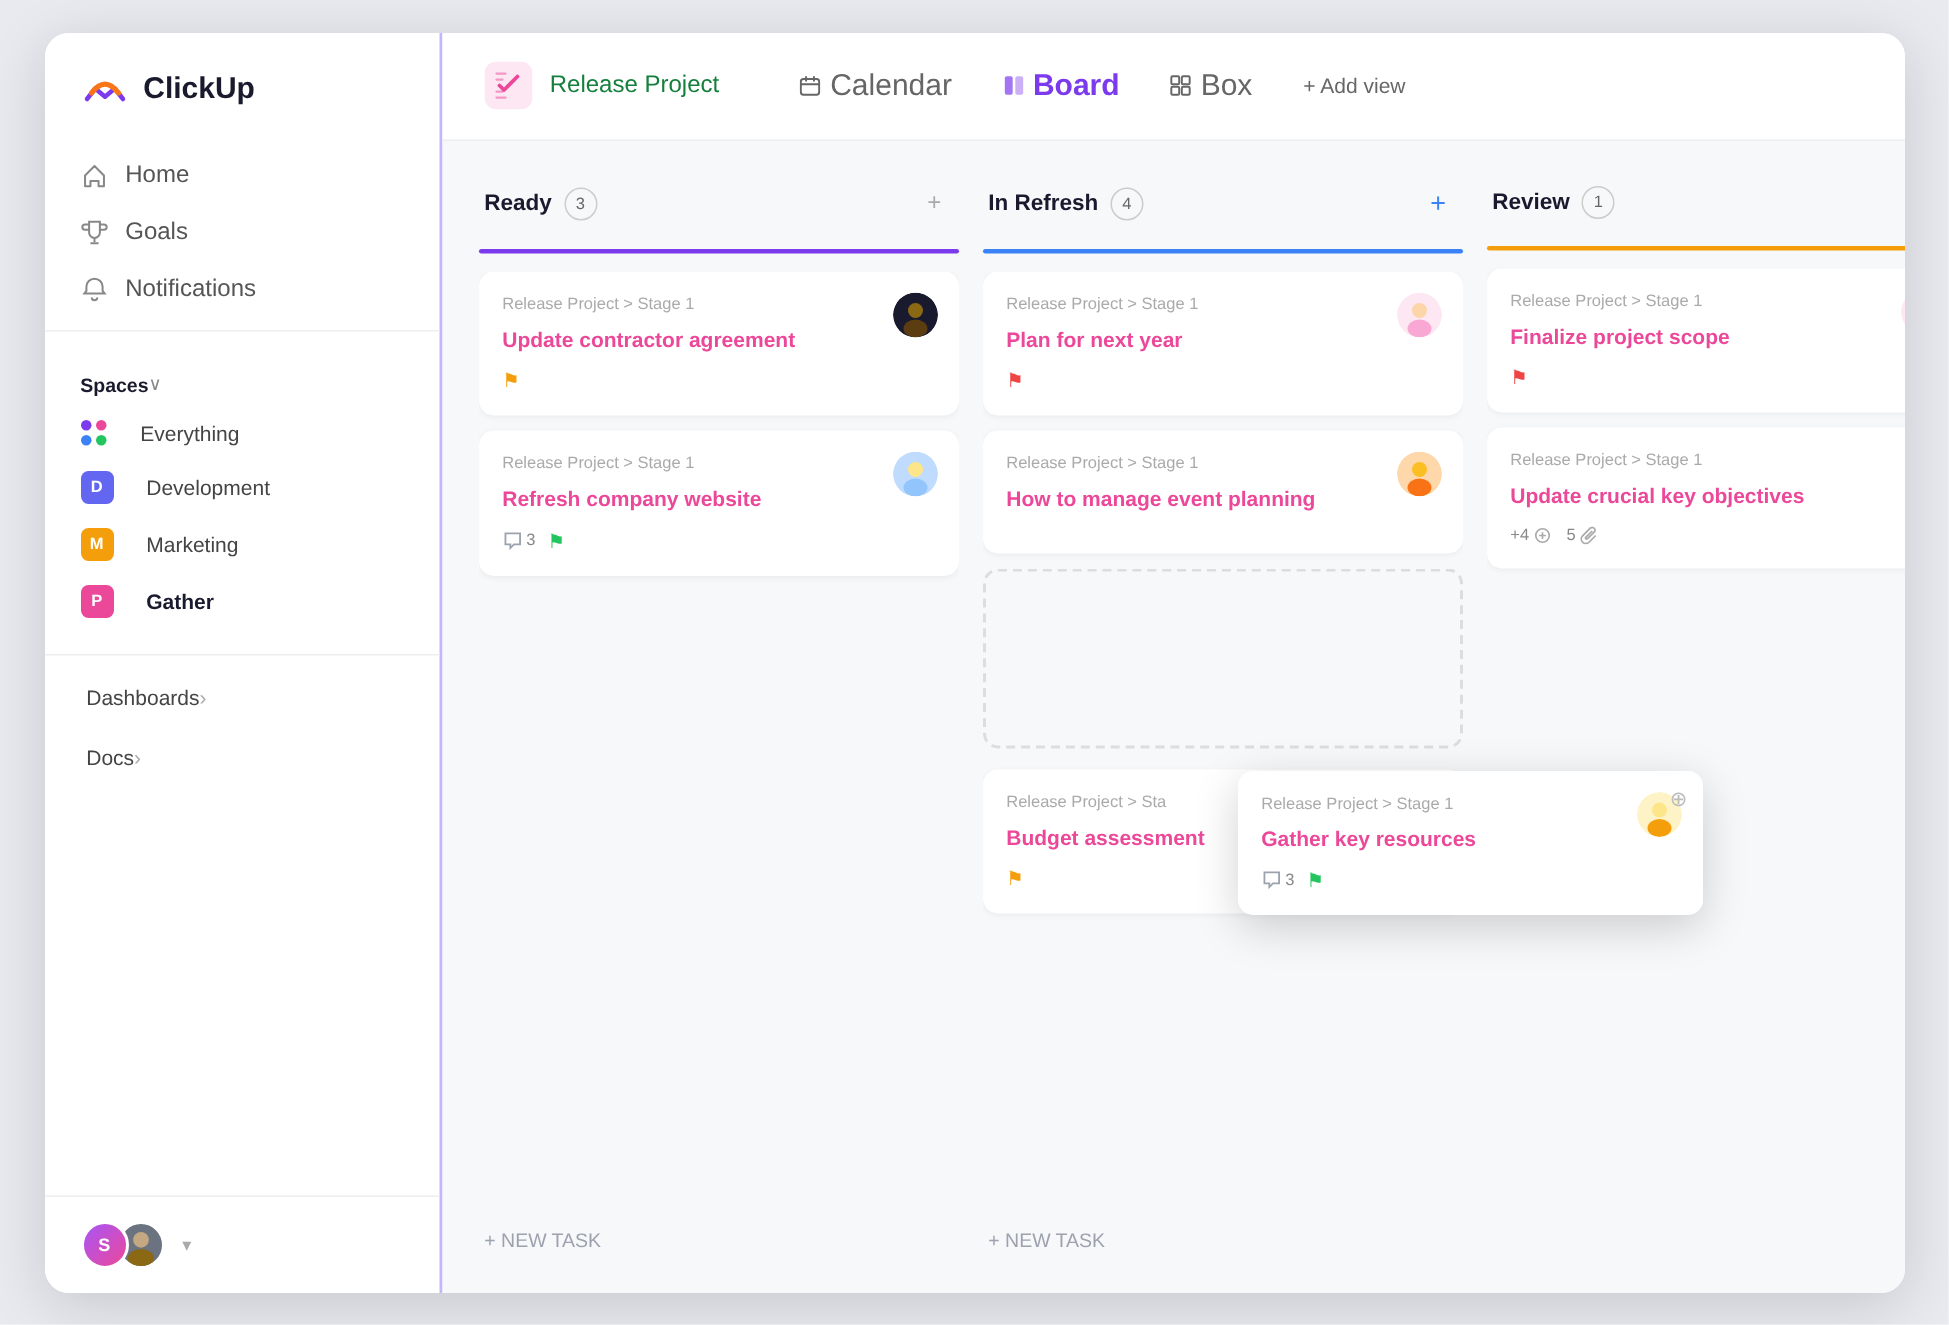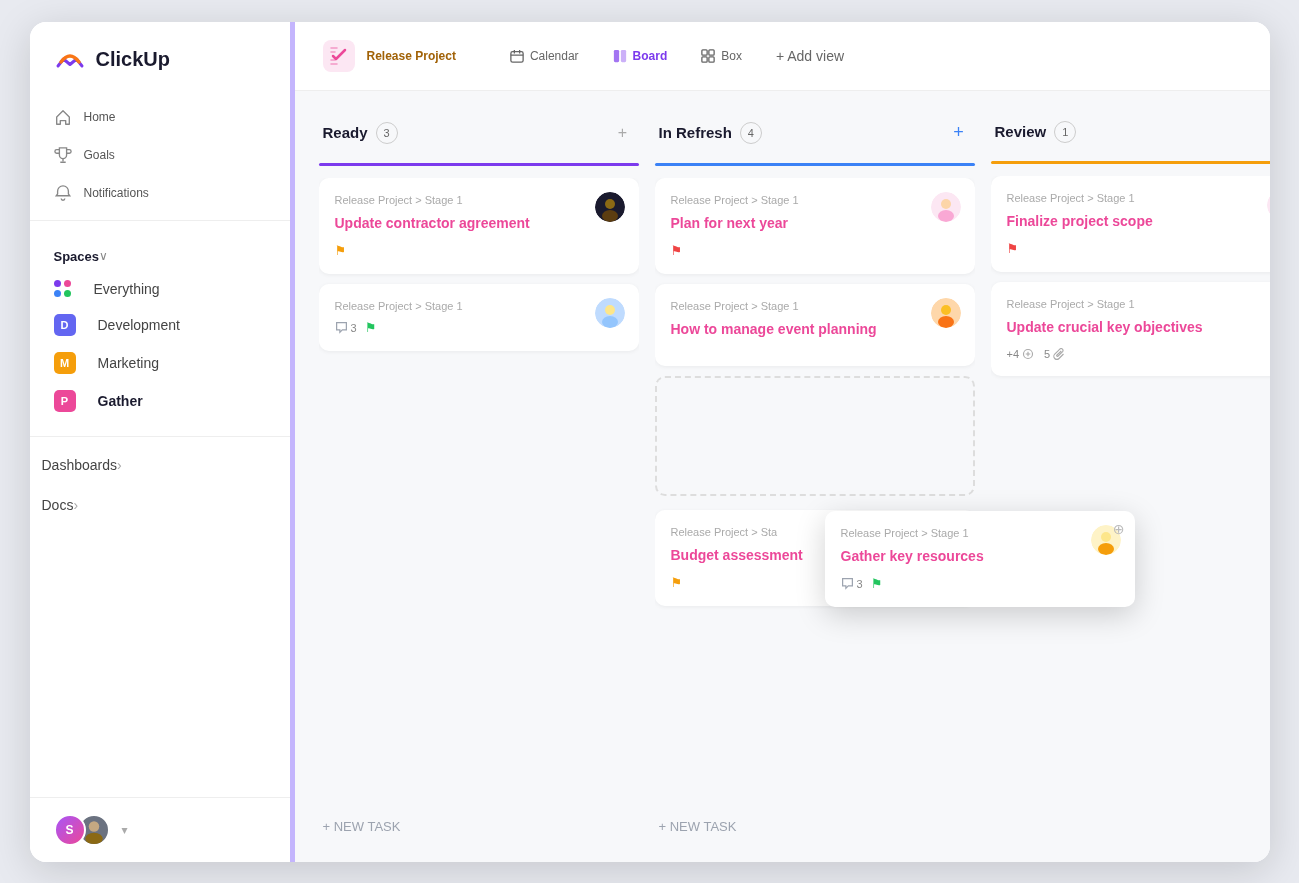--- a/index.html
+++ b/index.html
@@ -19,21 +19,21 @@
       border-radius: 16px;
       box-shadow: 0 8px 40px rgba(0,0,0,0.15);
       display: flex;
       overflow: hidden;
     }
     
     .sidebar {
       width: 265px;
       min-width: 265px;
       background: #fff;
-      border-right: 5px solid #c4b5fd;
+      border-right: 2px solid #c4b5fd;
       display: flex;
       flex-direction: column;
       padding: 0;
     }
     .sidebar-logo {
       padding: 22px 24px;
       display: flex;
       align-items: center;
       gap: 10px;
     }
@@ -50,21 +50,21 @@
       padding: 0 12px;
     }
     .nav-item {
       display: flex;
       align-items: center;
       gap: 12px;
       padding: 10px 12px;
       border-radius: 8px;
       cursor: pointer;
       color: #555;
-      font-size: 12px;
+      font-size: 16px;
     }
     .nav-item .nav-icon { width: 18px; height: 18px; color: #888; }
     .sidebar-section {
       padding: 20px 24px 8px;
     }
     .sidebar-section-header {
       display: flex;
       align-items: center;
       justify-content: flex-start;
       margin-bottom: 8px;
@@ -105,21 +105,21 @@
     }
     .everything-dot {
       width: 7px;
       height: 7px;
       border-radius: 50%;
       background: #aaa;
     }
     .sidebar-section-link {
       display: flex;
       align-items: center;
-      padding: 12px 12px;
+      padding: 12px 28px;
       color: #444;
       font-size: 14px;
       cursor: pointer;
     }
     .sidebar-footer {
       margin-top: auto;
       padding: 16px 24px;
       display: flex;
       align-items: center;
       gap: 8px;
@@ -162,38 +162,38 @@
     .project-title-area {
       display: flex;
       align-items: center;
       gap: 12px;
     }
     .project-icon {
       width: 32px;
       height: 32px;
     }
     .project-title {
-      font-size: 12px;
-      font-weight: 700;
-      color: #a16207;
+      font-size: 16px;
+      font-weight: 400;
+      color: #15803d;
     }
     .view-tabs {
       display: flex;
       align-items: center;
       gap: 6px;
       margin-left: 16px;
     }
     .view-tab {
       display: flex;
-      align-items: flex-start;
+      align-items: center;
       gap: 6px;
       padding: 6px 14px;
       border-radius: 6px;
       cursor: pointer;
-      font-size: 12px;
+      font-size: 20px;
       color: #666;
     }
     .view-tab.active {
       color: #7c3aed;
       font-weight: 600;
     }
     .add-view-btn {
       display: flex;
       align-items: center;
       gap: 4px;
@@ -558,20 +558,21 @@
 
             <div class="task-card">
               <div class="card-meta">Release Project &gt; Stage 1</div>
               <div class="card-avatar">
                 <svg viewBox="0 0 30 30" width="30" height="30">
                   <circle cx="15" cy="15" r="15" fill="#bfdbfe"></circle>
                   <circle cx="15" cy="12" r="5" fill="#fde68a"></circle>
                   <ellipse cx="15" cy="24" rx="8" ry="6" fill="#93c5fd"></ellipse>
                 </svg>
               </div>
+              <div class="card-title">Refresh company website</div>
               <div class="card-footer">
                 <div class="comment-bubble">
                   <svg width="13" height="13" viewBox="0 0 16 16" fill="none" stroke="#9ca3af" stroke-width="1.5">
                     <path d="M2 2h12v9H9l-3 3V11H2V2z"></path>
                   </svg>
                   <span>3</span>
                 </div>
                 <span class="flag-icon flag-green">⚑</span>
               </div>
             </div>

